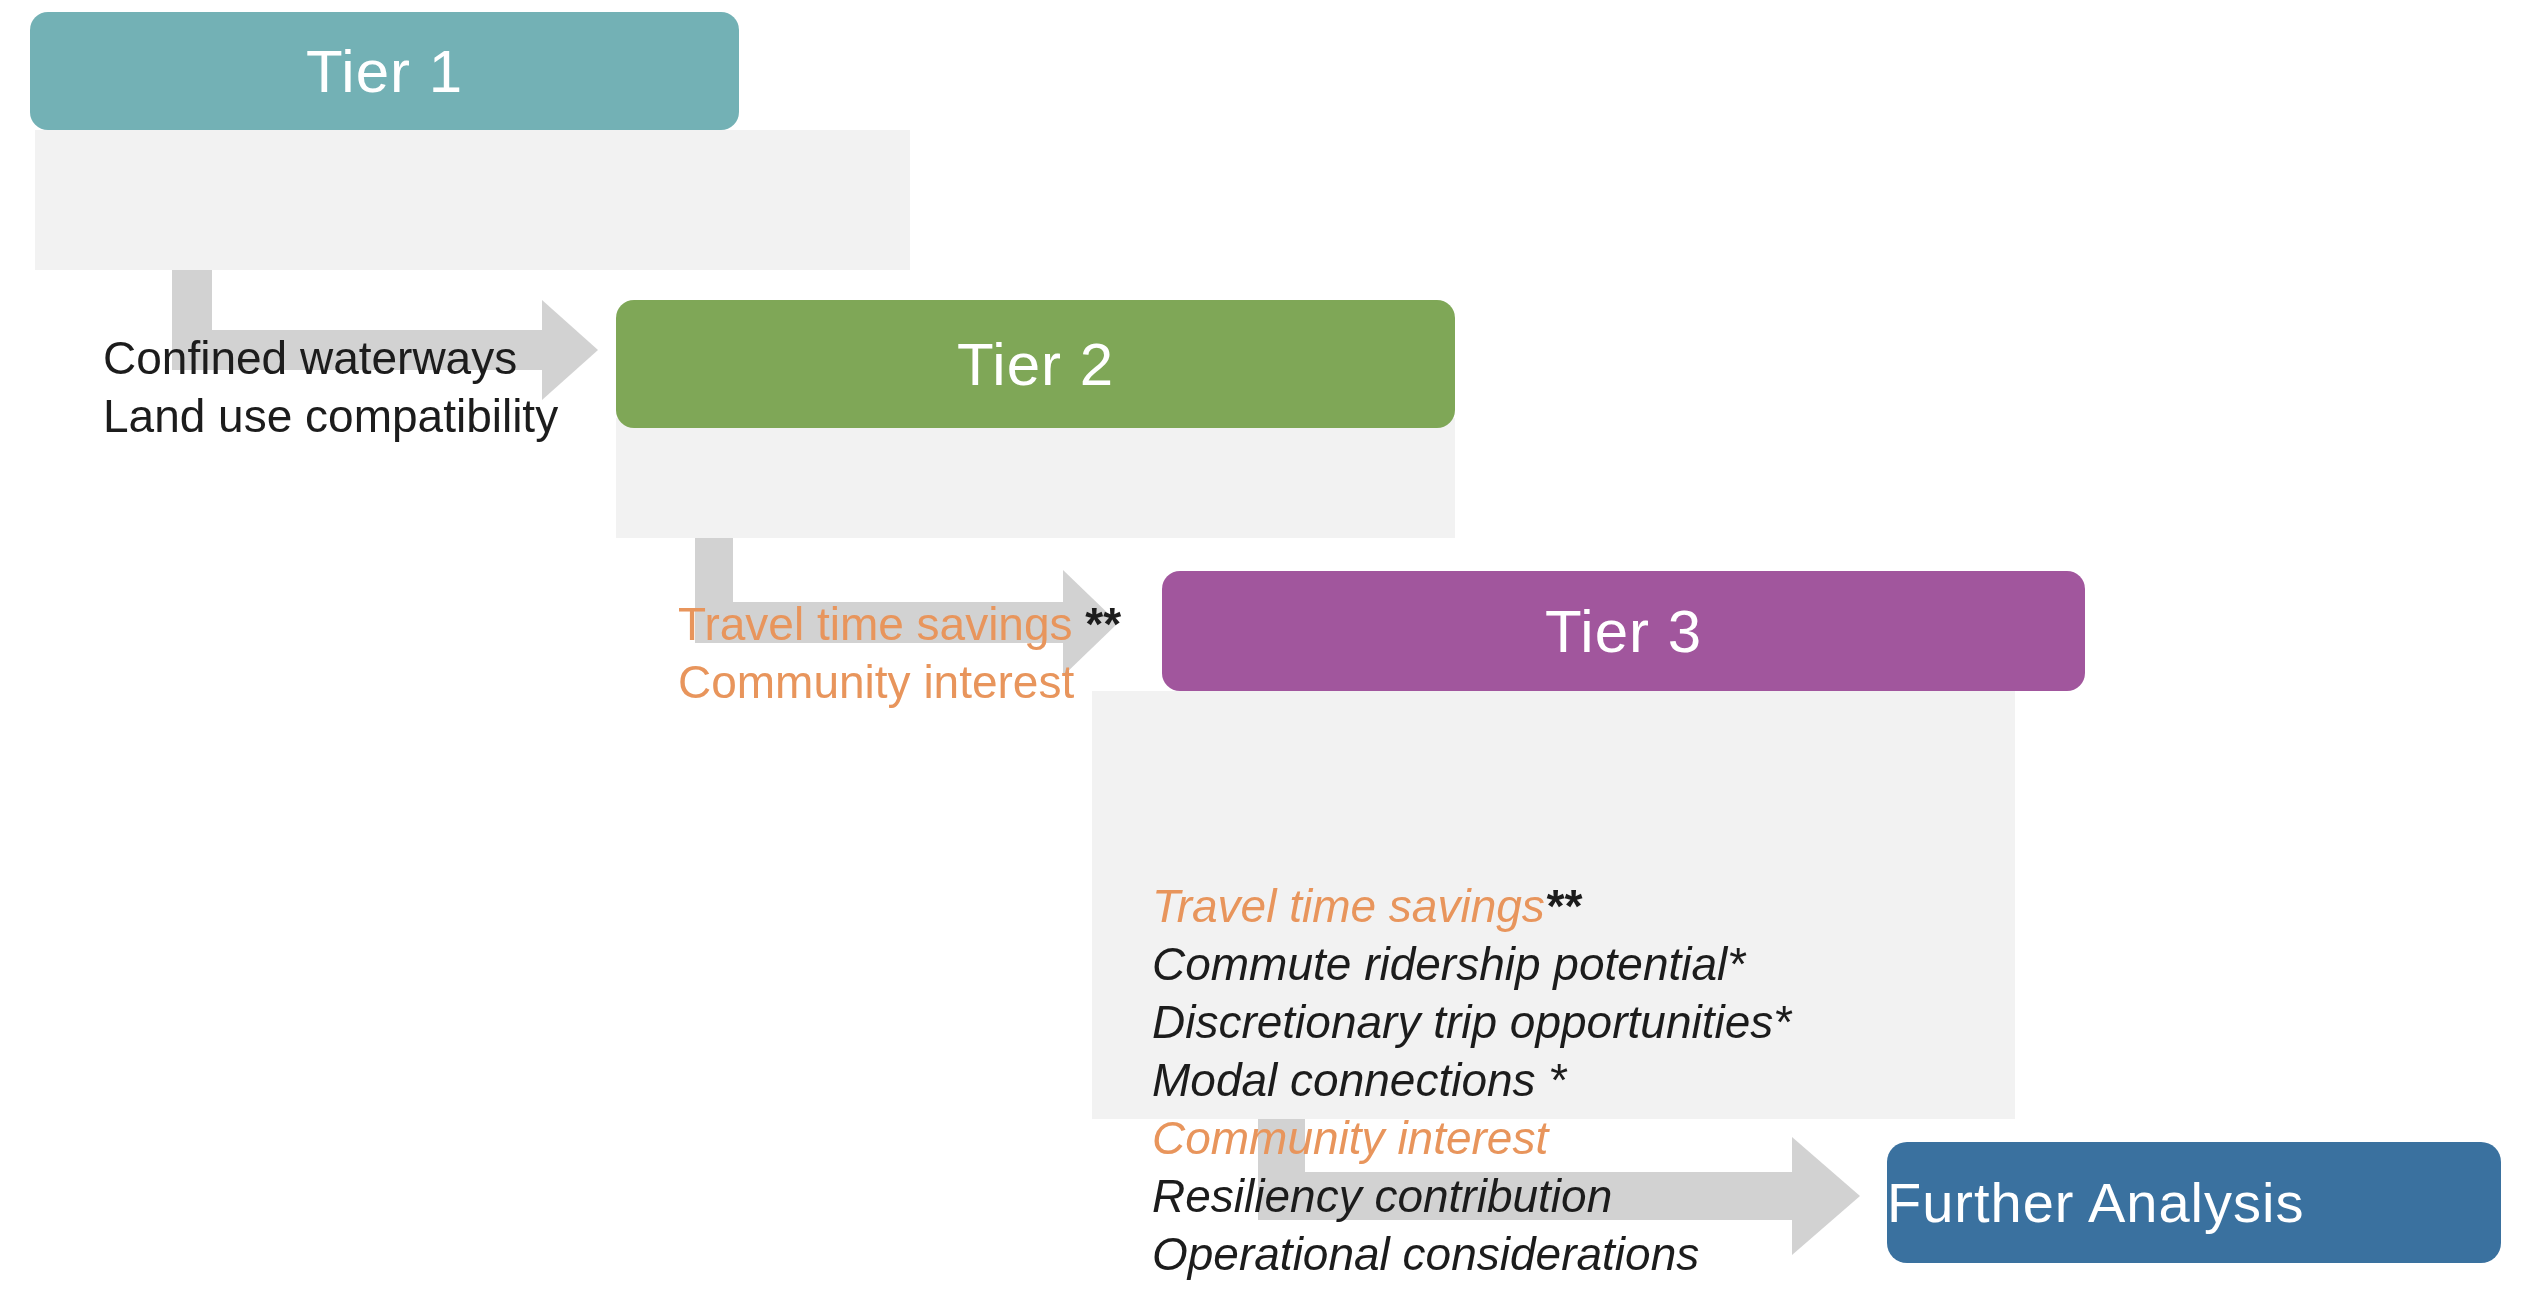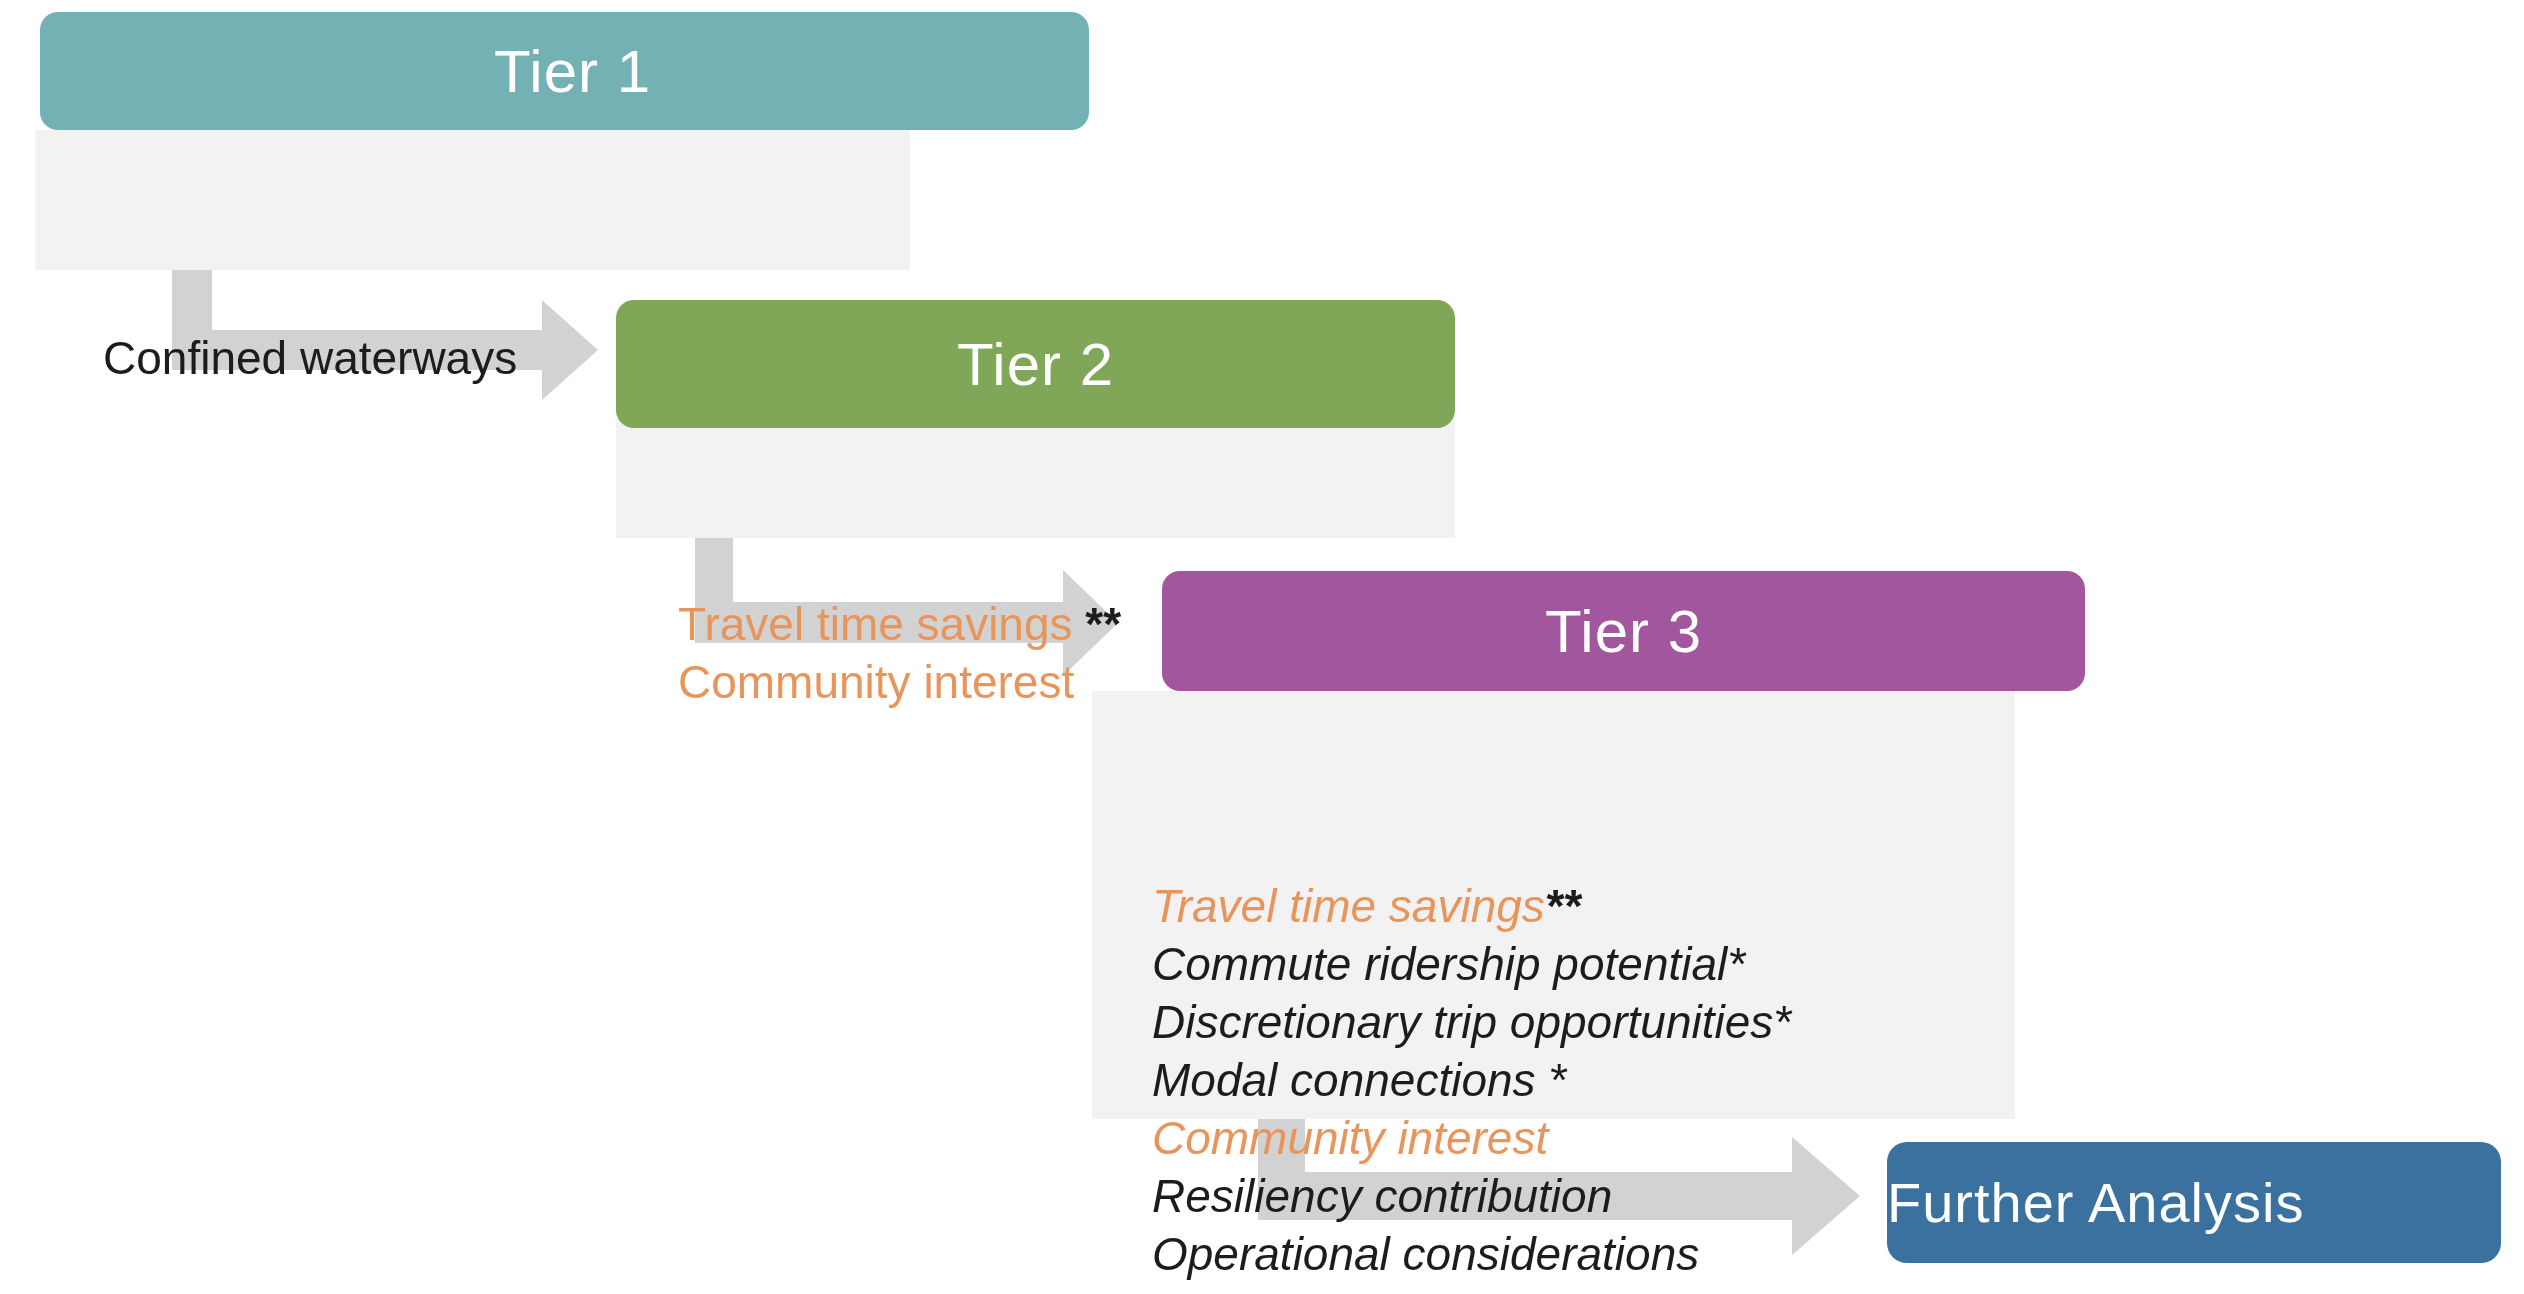--- a/index.html
+++ b/index.html
@@ -19,21 +19,21 @@
     box-sizing:border-box;white-space:pre;
   }
   .list-row{white-space:pre;}
   .crit-text{color:var(--text,#1c1c1c);}
   .list-row.emphasis .crit-text{color:var(--orange,#e8955c);}
   .crit-suffix{color:var(--text,#1c1c1c);font-weight:700;}
   
   .arrow-part{position:absolute;background:var(--arrow,#d2d2d2);z-index:0;}
   .arrow-head{position:absolute;width:0;height:0;background:transparent;z-index:0;}
   
-  #tier1-header{left:40px;top:12px;width:1033px;height:118px;background:var(--teal,#73b1b5);padding-left:16px;}
+  #tier1-header{left:30px;top:12px;width:709px;height:118px;background:var(--teal,#73b1b5);}
   #tier1-list{left:35px;top:130px;width:875px;height:140px;padding:25px 20px 0 68px;}
   
   #a1-stem{left:172px;top:270px;width:40px;height:100px;}
   #a1-bar{left:172px;top:330px;width:370px;height:40px;}
   #a1-head{left:542px;top:300px;border-top:50px solid transparent;border-bottom:50px solid transparent;border-left:56px solid var(--arrow,#d2d2d2);}
   
   #tier2-header{left:616px;top:300px;width:839px;height:128px;background:var(--green,#7fa757);}
   #tier2-list{left:616px;top:418px;width:839px;height:120px;padding:3px 20px 0 62px;}
   
   #a2-stem{left:695px;top:538px;width:38px;height:105px;}
@@ -56,21 +56,21 @@
 </head>
 <body>
 
 <div class="stage">
 
   <div class="box-header" id="tier1-header">
     <span>Tier 1</span>
   </div>
   <div class="box-list" id="tier1-list">
     
-  <div class="list-row"><span class="crit-text">Confined waterways</span><span class="crit-suffix"></span></div></div>
+  <div class="list-row"><span class="crit-text">Confined waterways</span><span class="crit-suffix"></span></div><div class="list-row"><span class="crit-text">Land use compatibility</span><span class="crit-suffix"></span></div></div>
 
   <div class="arrow-part" id="a1-stem"></div>
   <div class="arrow-part" id="a1-bar"></div>
   <div class="arrow-head" id="a1-head"></div>
 
   <div class="box-header" id="tier2-header">
     <span>Tier 2</span>
   </div>
   <div class="box-list" id="tier2-list">
     

